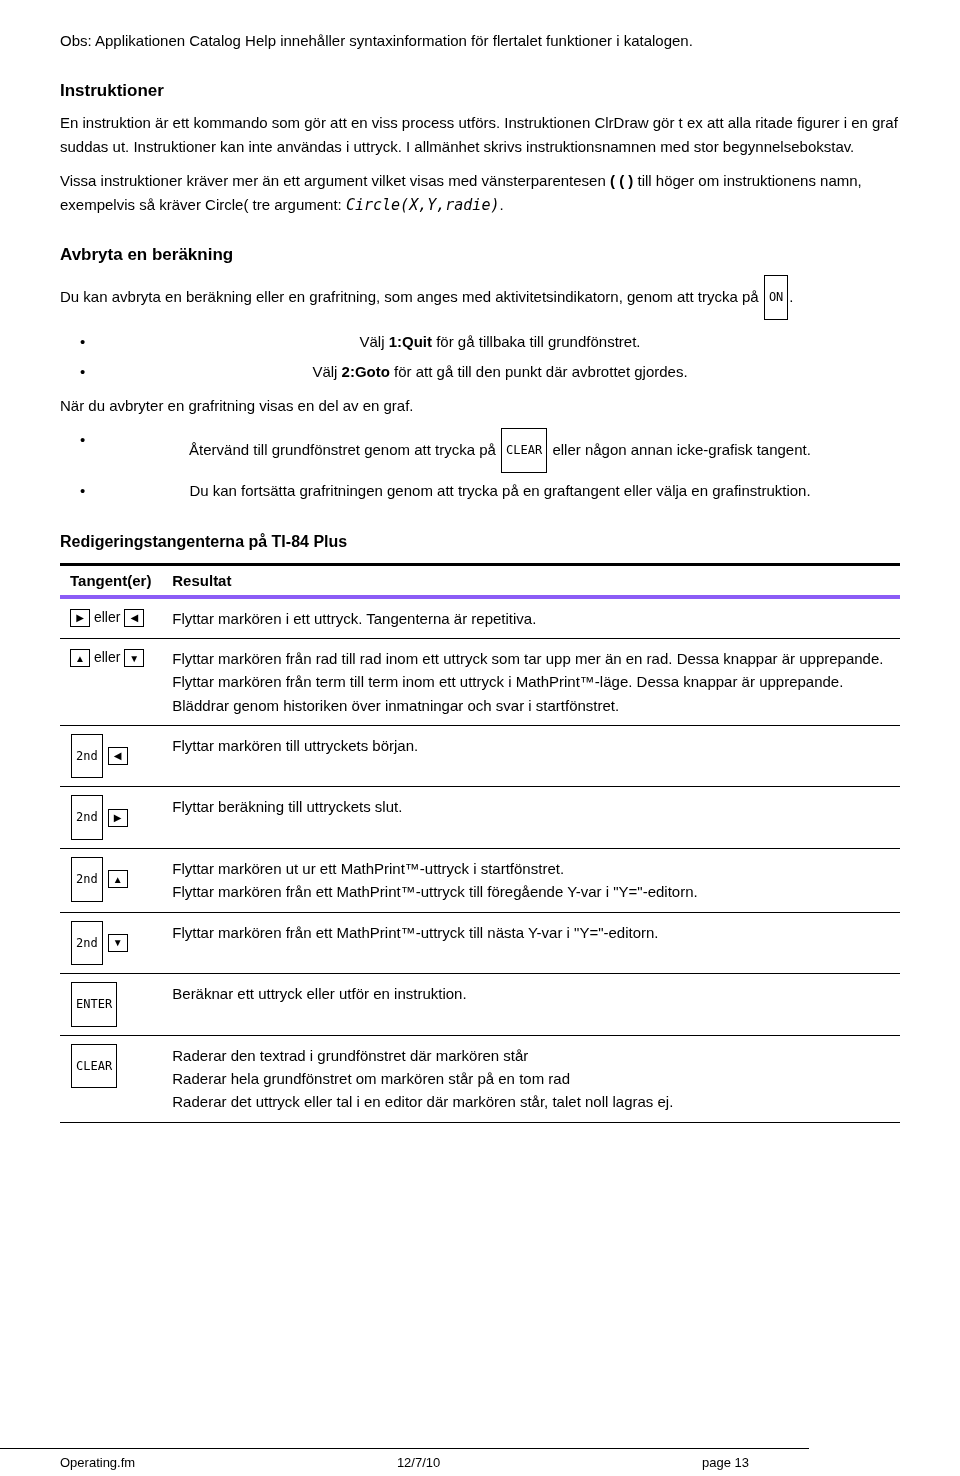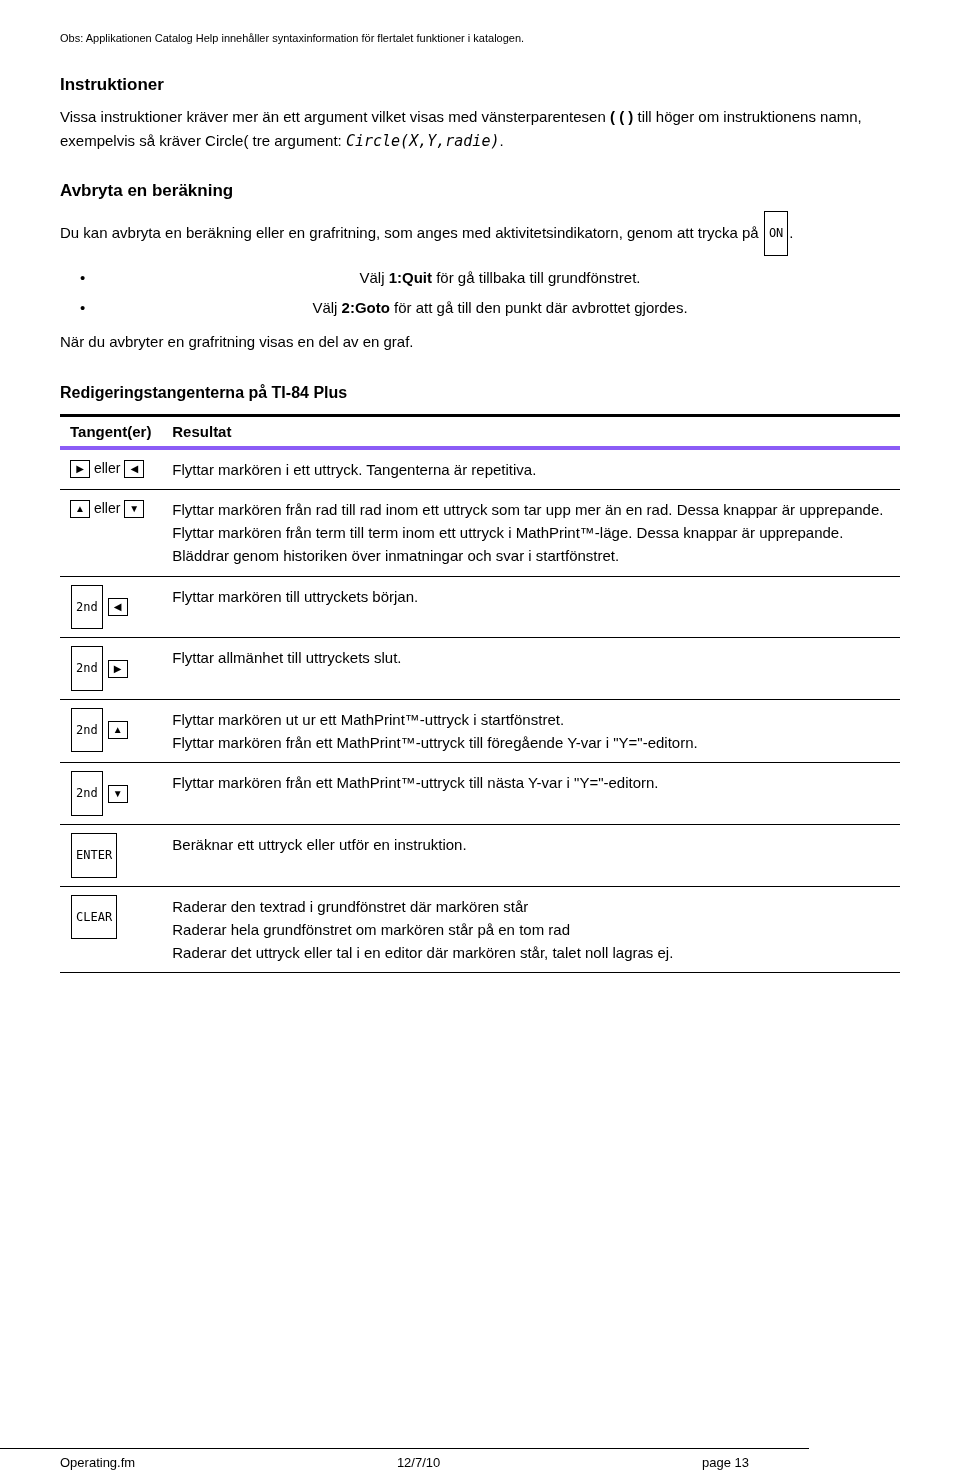--- a/index.html
+++ b/index.html
@@ -9,21 +9,21 @@
       color: #000;
       background: #fff;
       width: 960px;
       min-height: 1476px;
       padding: 30px 60px 40px 60px;
     }
     .obs-block {
       margin-bottom: 28px;
     }
     .obs-block p {
-      font-size: 11px;
+      font-size: 15px;
       line-height: 1.5;
     }
     .section-heading {
       font-size: 17px;
       font-weight: bold;
       margin-bottom: 10px;
       margin-top: 28px;
     }
     .body-text {
       font-size: 15px;
@@ -126,36 +126,47 @@
   </style>
 </head>
 <body>
 
 <div class="obs-block">
   <p>Obs: Applikationen Catalog Help innehåller syntaxinformation för flertalet funktioner i katalogen.</p>
 </div>
 
 <div class="section-instruktioner">
   <div class="section-heading">Instruktioner</div>
+  <p class="body-text">En instruktion är ett kommando som gör att en viss process utförs. Instruktionen ClrDraw gör t ex att alla ritade figurer i en graf suddas ut. Instruktioner kan inte användas i uttryck. I allmänhet skrivs instruktionsnamnen med stor begynnelsebokstav.</p>
   <p class="body-text">
     Vissa instruktioner kräver mer än ett argument vilket visas med vänsterparentesen <strong>( ( )</strong> till höger om instruktionens namn, exempelvis så kräver Circle( tre argument: <span style="font-family: monospace; font-style: italic;">Circle(X,Y,radie)</span>.
   </p>
 </div>
 
 <div class="section-avbryta">
   <div class="section-heading">Avbryta en beräkning</div>
   <p class="body-text">
     <span>Du kan avbryta en beräkning eller en grafritning, som anges med aktivitetsindikatorn, genom att trycka på</span>
     <span class="key-box">ON</span><span>.</span>
   </p>
   <ul class="bullet-list">
     <li>Välj <span class="bold">1:Quit</span> för gå tillbaka till grundfönstret.</li>
     <li>Välj <span class="bold">2:Goto</span> för att gå till den punkt där avbrottet gjordes.</li>
   </ul>
   <p class="body-text">När du avbryter en grafritning visas en del av en graf.</p>
+  <ul class="bullet-list">
+    <li>
+      Återvänd till grundfönstret genom att trycka på
+      <span class="key-box">CLEAR</span>
+      eller någon annan icke-grafisk tangent.
+    </li>
+    <li>
+      Du kan fortsätta grafritningen genom att trycka på en graftangent eller välja en grafinstruktion.
+    </li>
+  </ul>
 </div>
 
 <div class="table-section">
   <div class="table-title">Redigeringstangenterna på TI-84 Plus</div>
   <table class="key-table">
     <thead>
       <tr>
         <th>Tangent(er)</th>
         <th>Resultat</th>
       </tr>
@@ -190,21 +201,21 @@
           <span class="key-small arrow-left"></span>
         </td>
         <td>Flyttar markören till uttryckets början.</td>
       </tr>
 
       <tr>
         <td>
           <span class="key-box">2nd</span>
           <span class="key-small arrow-right"></span>
         </td>
-        <td>Flyttar allmänhet till uttryckets slut.</td>
+        <td>Flyttar beräkning till uttryckets slut.</td>
       </tr>
 
       <tr>
         <td>
           <span class="key-box">2nd</span>
           <span class="key-small arrow-up"></span>
         </td>
         <td>
           Flyttar markören ut ur ett MathPrint™-uttryck i startfönstret.<br>
           Flyttar markören från ett MathPrint™-uttryck till föregående Y-var i "Y="-editorn.

